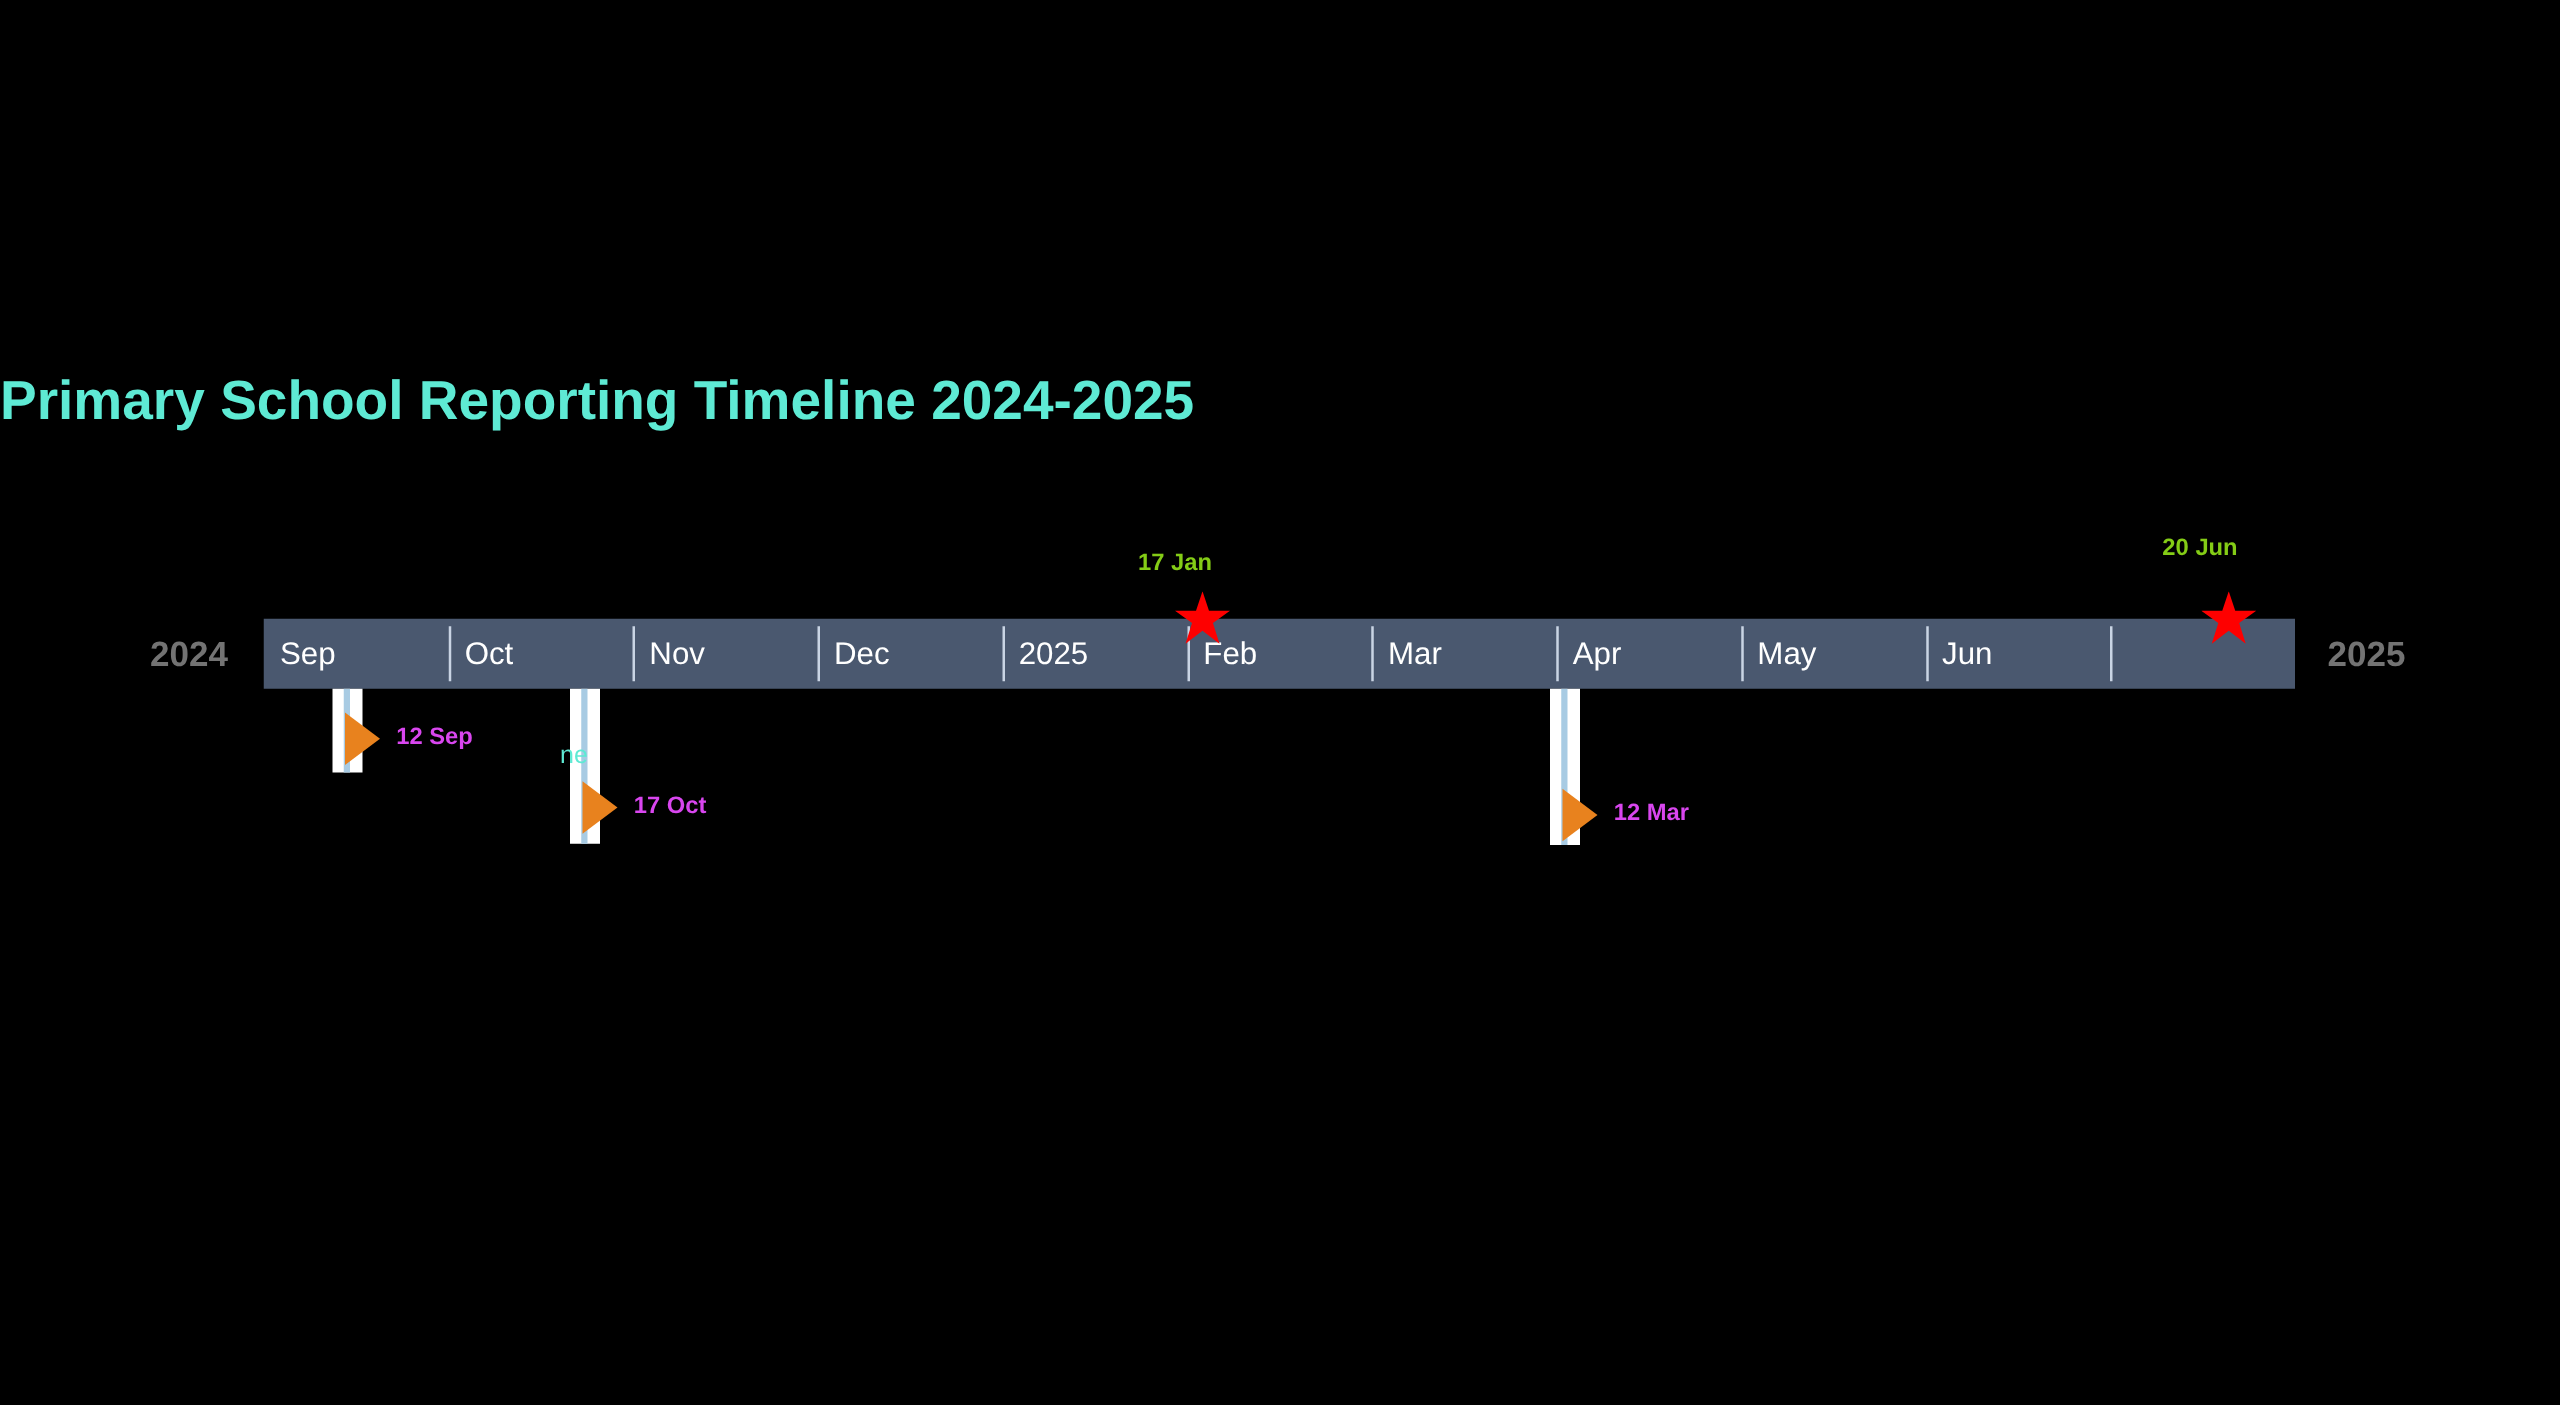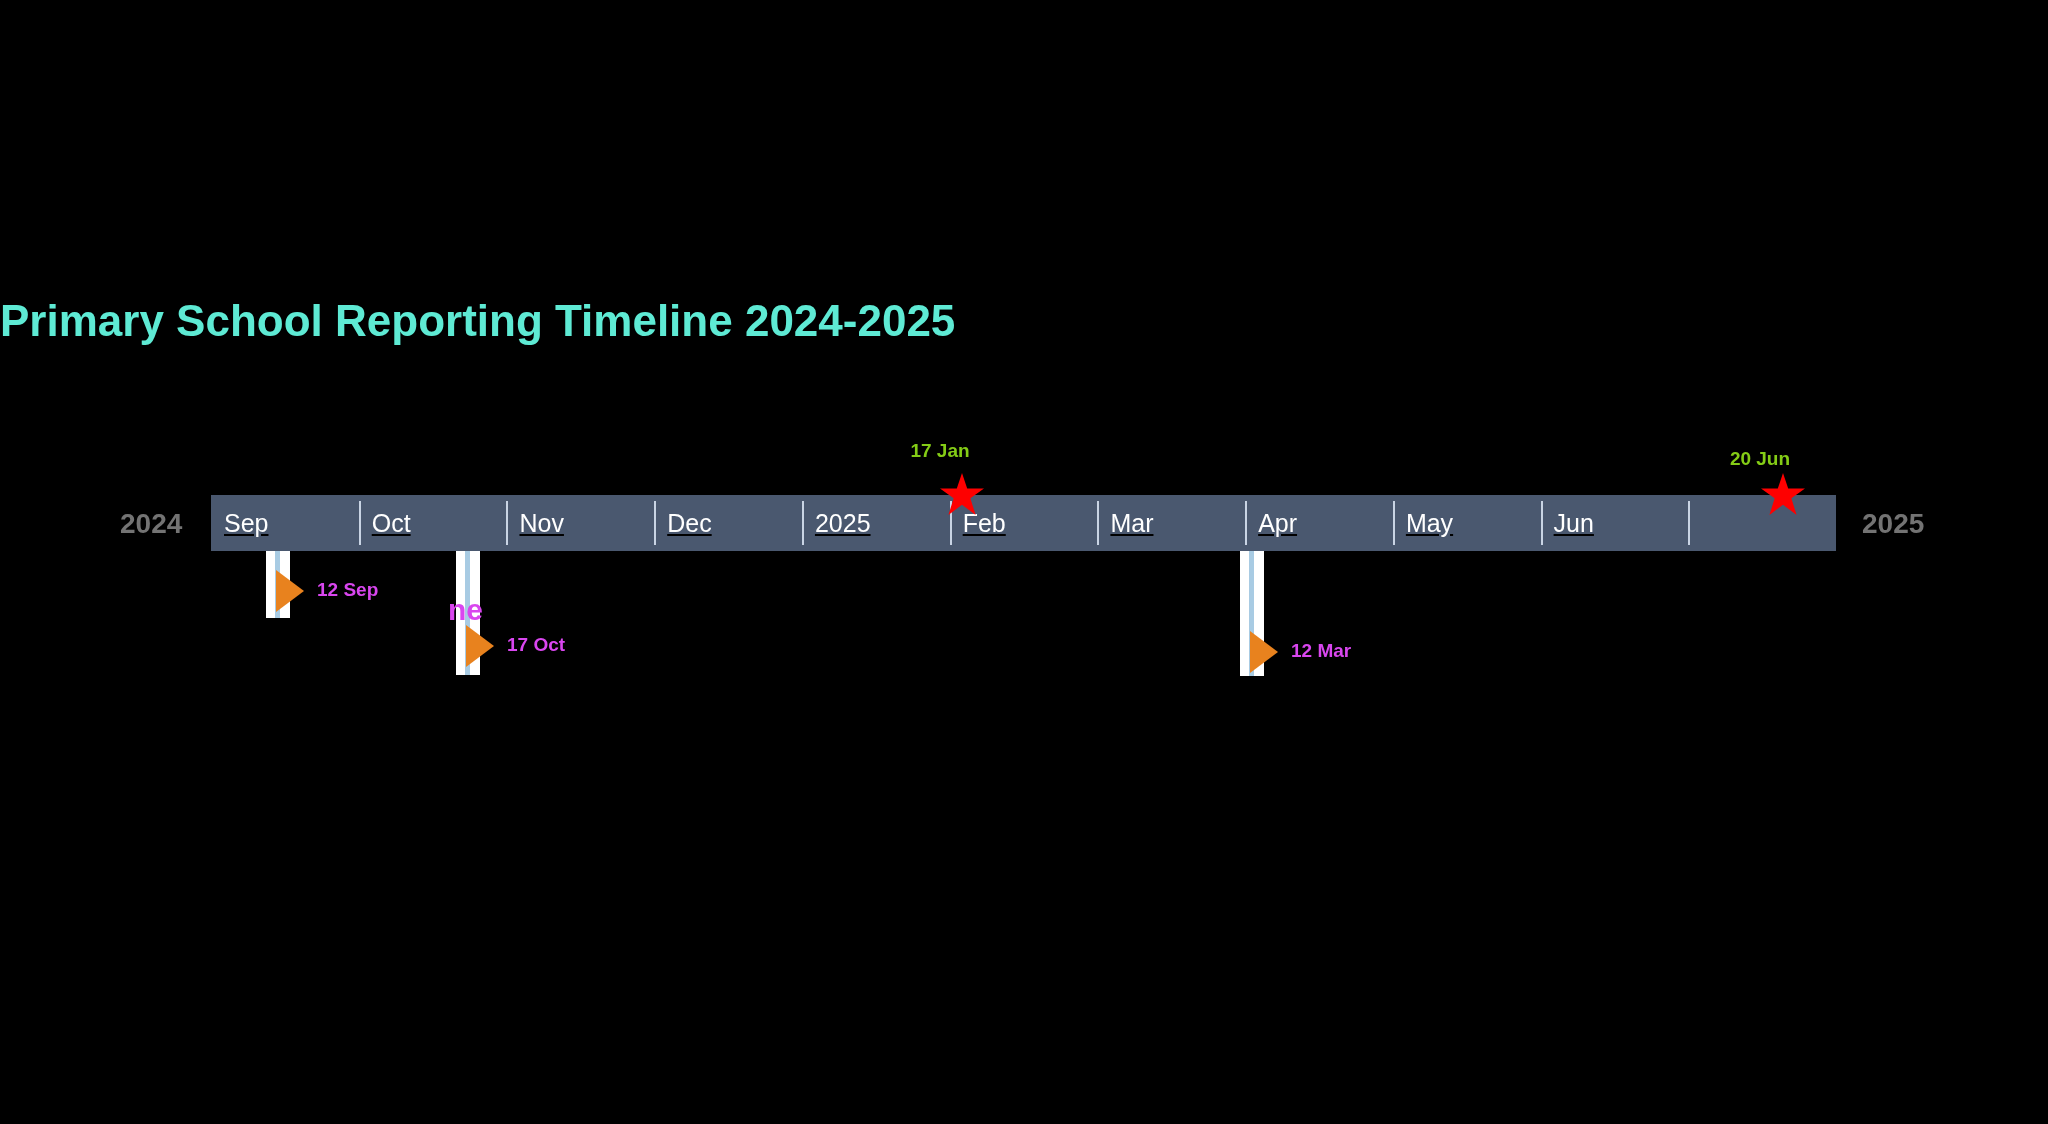--- a/index.html
+++ b/index.html
@@ -47,21 +47,20 @@
     display: flex;
     flex-direction: row;
   }
   .month-cell {
     position: relative;
     height: 56px;
     box-sizing: border-box;
     display: flex;
     align-items: center;
     flex: 1 1 0;
-    text-decoration: underline;
   }
   .month-cell + .month-cell::before {
     content: "";
     position: absolute;
     left: 0;
     top: 6px;
     bottom: 6px;
     width: 2px;
     background: #c9d4e4;
   }
@@ -130,23 +129,23 @@
     font-size: 19px;
     font-weight: bold;
     color: #84cc16;
     white-space: nowrap;
     text-align: center;
   }
 
   
   #caption-fragment {
     position: absolute;
-    font-size: 30px;
-    font-weight: bold;
-    color: #d946ef;
+    font-size: 20px;
+    font-weight: normal;
+    color: #5eead4;
     white-space: nowrap;
   }
 </style>
 </head>
 <body>
 
 <div id="stage">
 
   <div id="chart-title">Primary School Reporting Timeline 2024-2025</div>
 
@@ -185,21 +184,21 @@
         <span class="month-label">Jun</span>
       </div>
     <div class="month-cell">
         <span class="month-label"></span>
       </div>
   </div>
 
   <div class="star-label" style="left:860px; top:440px; width:160px;">17 Jan</div>
   <div class="star-marker" style="left:940px; top:473px;"></div>
 
-  <div class="star-label" style="left:1680px; top:448px; width:160px;">20 Jun</div>
+  <div class="star-label" style="left:1680px; top:428px; width:160px;">20 Jun</div>
   <div class="star-marker" style="left:1761px; top:473px;"></div>
 
   <div class="connector" style="left:266px; top:551px; height:67px;">
     <div class="stem-line"></div>
   </div>
   <div class="arrow-marker" style="left:276px; top:570px;"></div>
   <div class="arrow-label" style="left:317px; top:579px;">12 Sep</div>
 
   <div class="connector" style="left:456px; top:551px; height:124px;">
     <div class="stem-line"></div>

